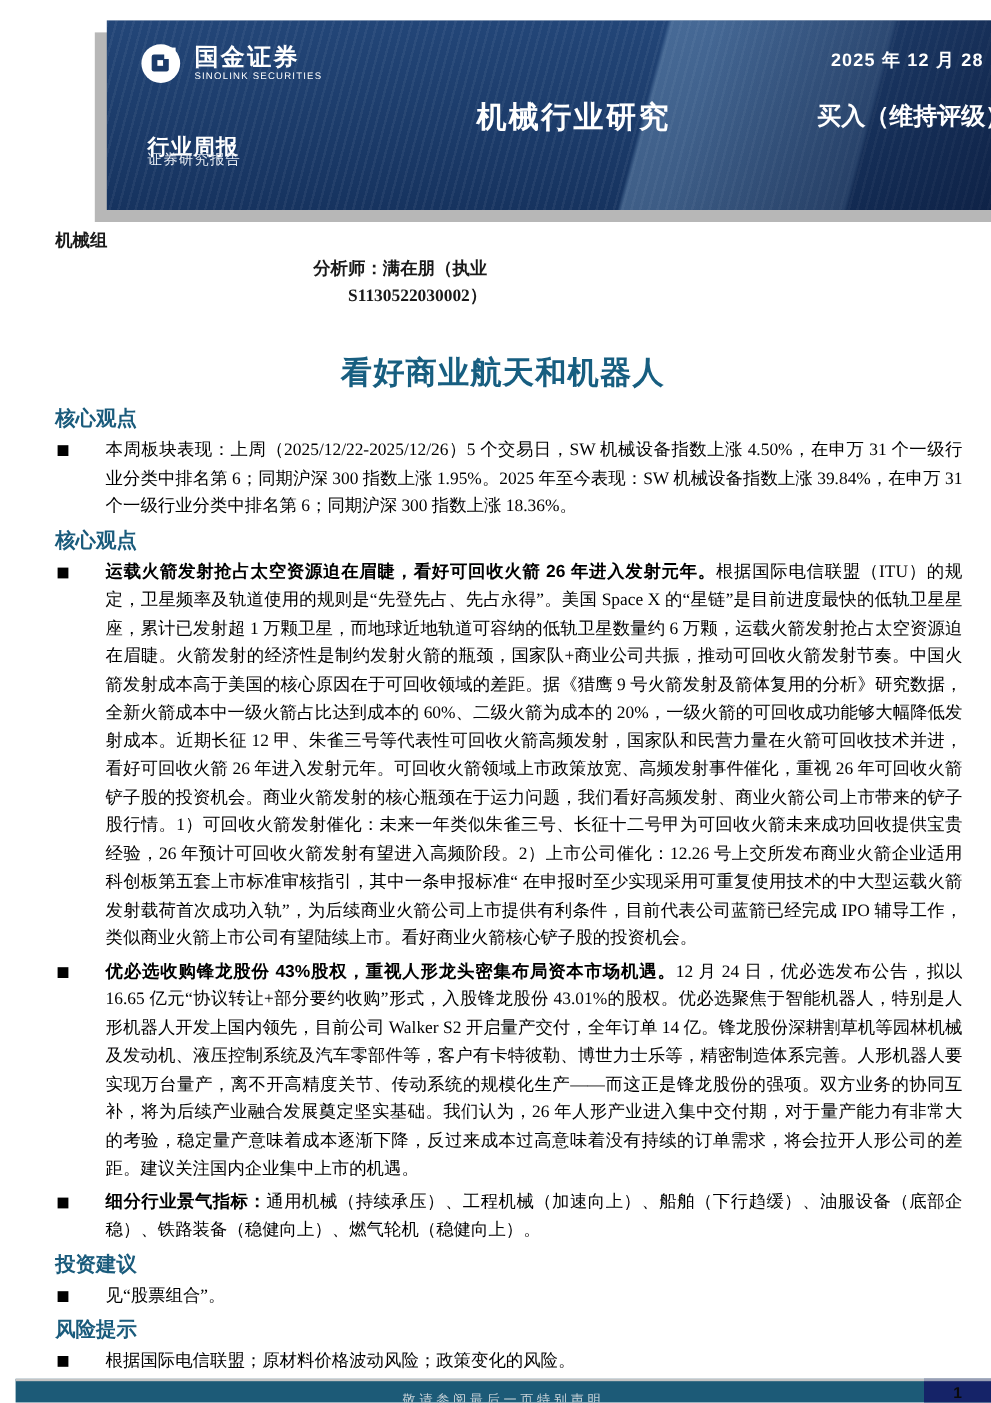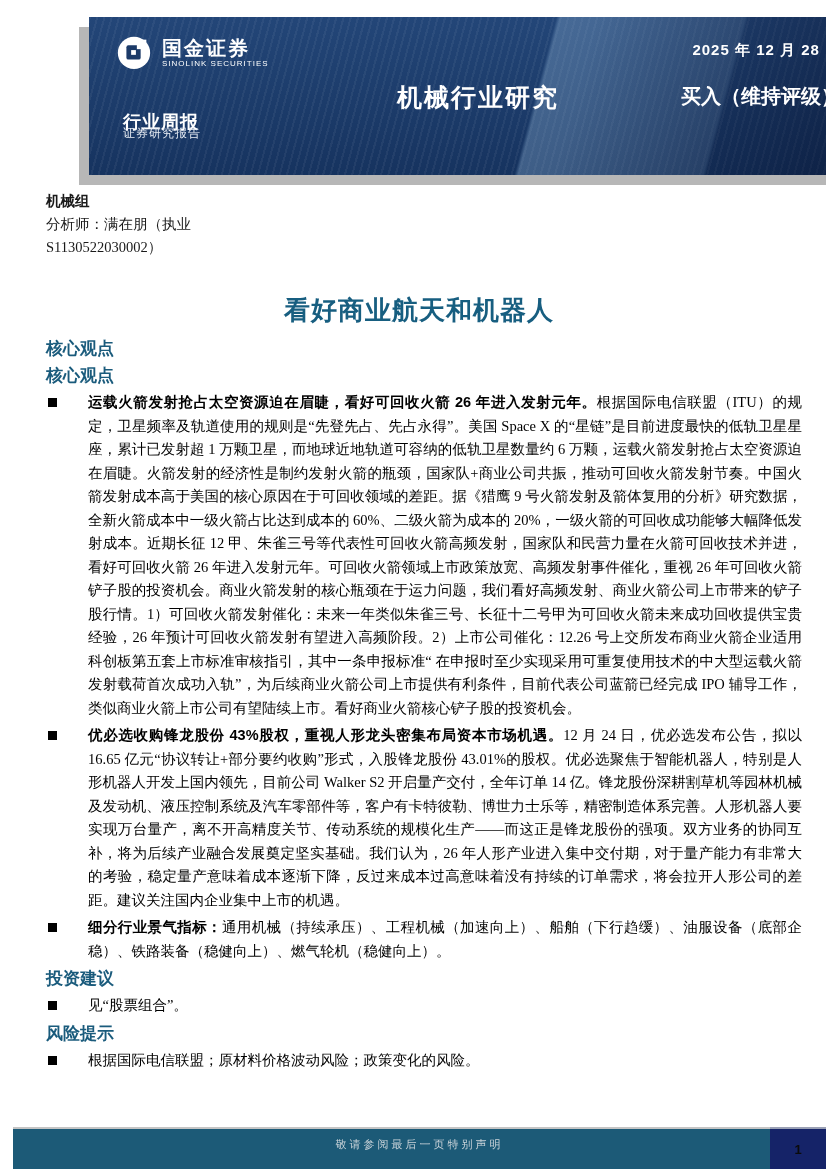--- a/index.html
+++ b/index.html
@@ -60,21 +60,21 @@
     font-size: 12px; letter-spacing: 1px; color: #e8edf4;
   }
 
   
   .analyst {
     position: absolute; left: 46px; top: 190px;
     width: 360px;
     font-size: 14.5px; line-height: 23px; color: #1a1a1a;
   }
   .analyst .grp { font-weight: bold; }
-  .analyst .an-line { font-weight: normal; }
+  .analyst .an-line { font-weight: bold; text-align: right; }
   .analyst .email { font-weight: normal; font-family: "Liberation Sans", sans-serif; font-size: 14px; }
 
   
   .report-title {
     position: absolute; left: 0; right: 0; top: 293px;
     text-align: center;
     font-family: "Liberation Sans", sans-serif;
     font-weight: bold; font-size: 26px; letter-spacing: 1px;
     color: #175e80;
     padding-left: 12px;
@@ -102,21 +102,21 @@
     font-size: 14.5px;
     line-height: 23.5px;
     color: #000;
     text-align: justify;
   }
   .bt strong { font-family: "Liberation Sans", sans-serif; font-weight: bold; }
 
   
   .footer-band {
     position: absolute; left: 13px; right: 0; bottom: 0;
-    height: 42px;
+    height: 20px;
     background: #1c5a77;
     border-top: 2px solid #c4c4c4;
   }
   .footer-disclaimer {
     position: absolute; left: 0; right: 0; top: 8px;
     text-align: center;
     font-size: 11px; letter-spacing: 3px;
     color: #c9d3d9;
   }
   .footer-pagebox {
@@ -160,20 +160,24 @@
     <div class="grp">机械组</div>
     <div class="an-line">分析师：满在朋（执业</div>
     <div class="an-line">S1130522030002）</div>
   </div>
 
   <div class="report-title">看好商业航天和机器人</div>
 
   <div class="content">
 
     <div class="sec-heading">核心观点</div>
+    <div class="bullet">
+      <span class="sq"></span>
+      <p class="bt"><strong></strong><span>本周板块表现：上周（2025/12/22-2025/12/26）5 个交易日，SW 机械设备指数上涨 4.50%，在申万 31 个一级行业分类中排名第 6；同期沪深 300 指数上涨 1.95%。2025 年至今表现：SW 机械设备指数上涨 39.84%，在申万 31 个一级行业分类中排名第 6；同期沪深 300 指数上涨 18.36%。</span></p>
+    </div>
 
     <div class="sec-heading">核心观点</div>
     <div class="bullet">
       <span class="sq"></span>
       <p class="bt"><strong>运载火箭发射抢占太空资源迫在眉睫，看好可回收火箭 26 年进入发射元年。</strong><span>根据国际电信联盟（ITU）的规定，卫星频率及轨道使用的规则是“先登先占、先占永得”。美国 Space X 的“星链”是目前进度最快的低轨卫星星座，累计已发射超 1 万颗卫星，而地球近地轨道可容纳的低轨卫星数量约 6 万颗，运载火箭发射抢占太空资源迫在眉睫。火箭发射的经济性是制约发射火箭的瓶颈，国家队+商业公司共振，推动可回收火箭发射节奏。中国火箭发射成本高于美国的核心原因在于可回收领域的差距。据《猎鹰 9 号火箭发射及箭体复用的分析》研究数据，全新火箭成本中一级火箭占比达到成本的 60%、二级火箭为成本的 20%，一级火箭的可回收成功能够大幅降低发射成本。近期长征 12 甲、朱雀三号等代表性可回收火箭高频发射，国家队和民营力量在火箭可回收技术并进，看好可回收火箭 26 年进入发射元年。可回收火箭领域上市政策放宽、高频发射事件催化，重视 26 年可回收火箭铲子股的投资机会。商业火箭发射的核心瓶颈在于运力问题，我们看好高频发射、商业火箭公司上市带来的铲子股行情。1）可回收火箭发射催化：未来一年类似朱雀三号、长征十二号甲为可回收火箭未来成功回收提供宝贵经验，26 年预计可回收火箭发射有望进入高频阶段。2）上市公司催化：12.26 号上交所发布商业火箭企业适用科创板第五套上市标准审核指引，其中一条申报标准“ 在申报时至少实现采用可重复使用技术的中大型运载火箭发射载荷首次成功入轨”，为后续商业火箭公司上市提供有利条件，目前代表公司蓝箭已经完成 IPO 辅导工作，类似商业火箭上市公司有望陆续上市。看好商业火箭核心铲子股的投资机会。</span></p>
     </div>
     <div class="bullet">
       <span class="sq"></span>
       <p class="bt"><strong>优必选收购锋龙股份 43%股权，重视人形龙头密集布局资本市场机遇。</strong><span>12 月 24 日，优必选发布公告，拟以 16.65 亿元“协议转让+部分要约收购”形式，入股锋龙股份 43.01%的股权。优必选聚焦于智能机器人，特别是人形机器人开发上国内领先，目前公司 Walker S2 开启量产交付，全年订单 14 亿。锋龙股份深耕割草机等园林机械及发动机、液压控制系统及汽车零部件等，客户有卡特彼勒、博世力士乐等，精密制造体系完善。人形机器人要实现万台量产，离不开高精度关节、传动系统的规模化生产——而这正是锋龙股份的强项。双方业务的协同互补，将为后续产业融合发展奠定坚实基础。我们认为，26 年人形产业进入集中交付期，对于量产能力有非常大的考验，稳定量产意味着成本逐渐下降，反过来成本过高意味着没有持续的订单需求，将会拉开人形公司的差距。建议关注国内企业集中上市的机遇。</span></p>
     </div>

